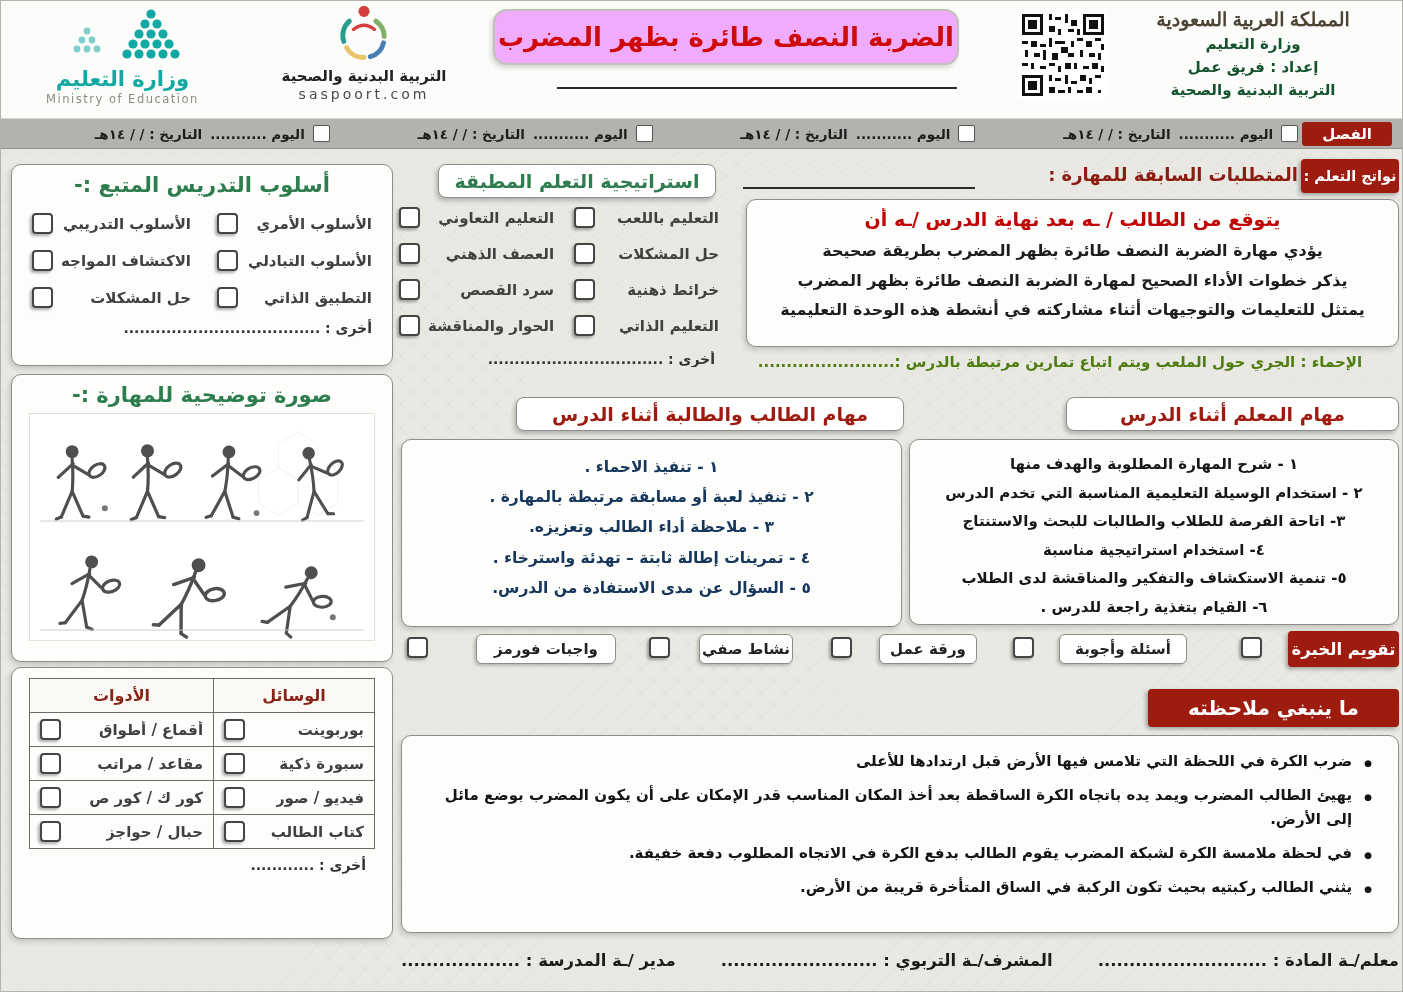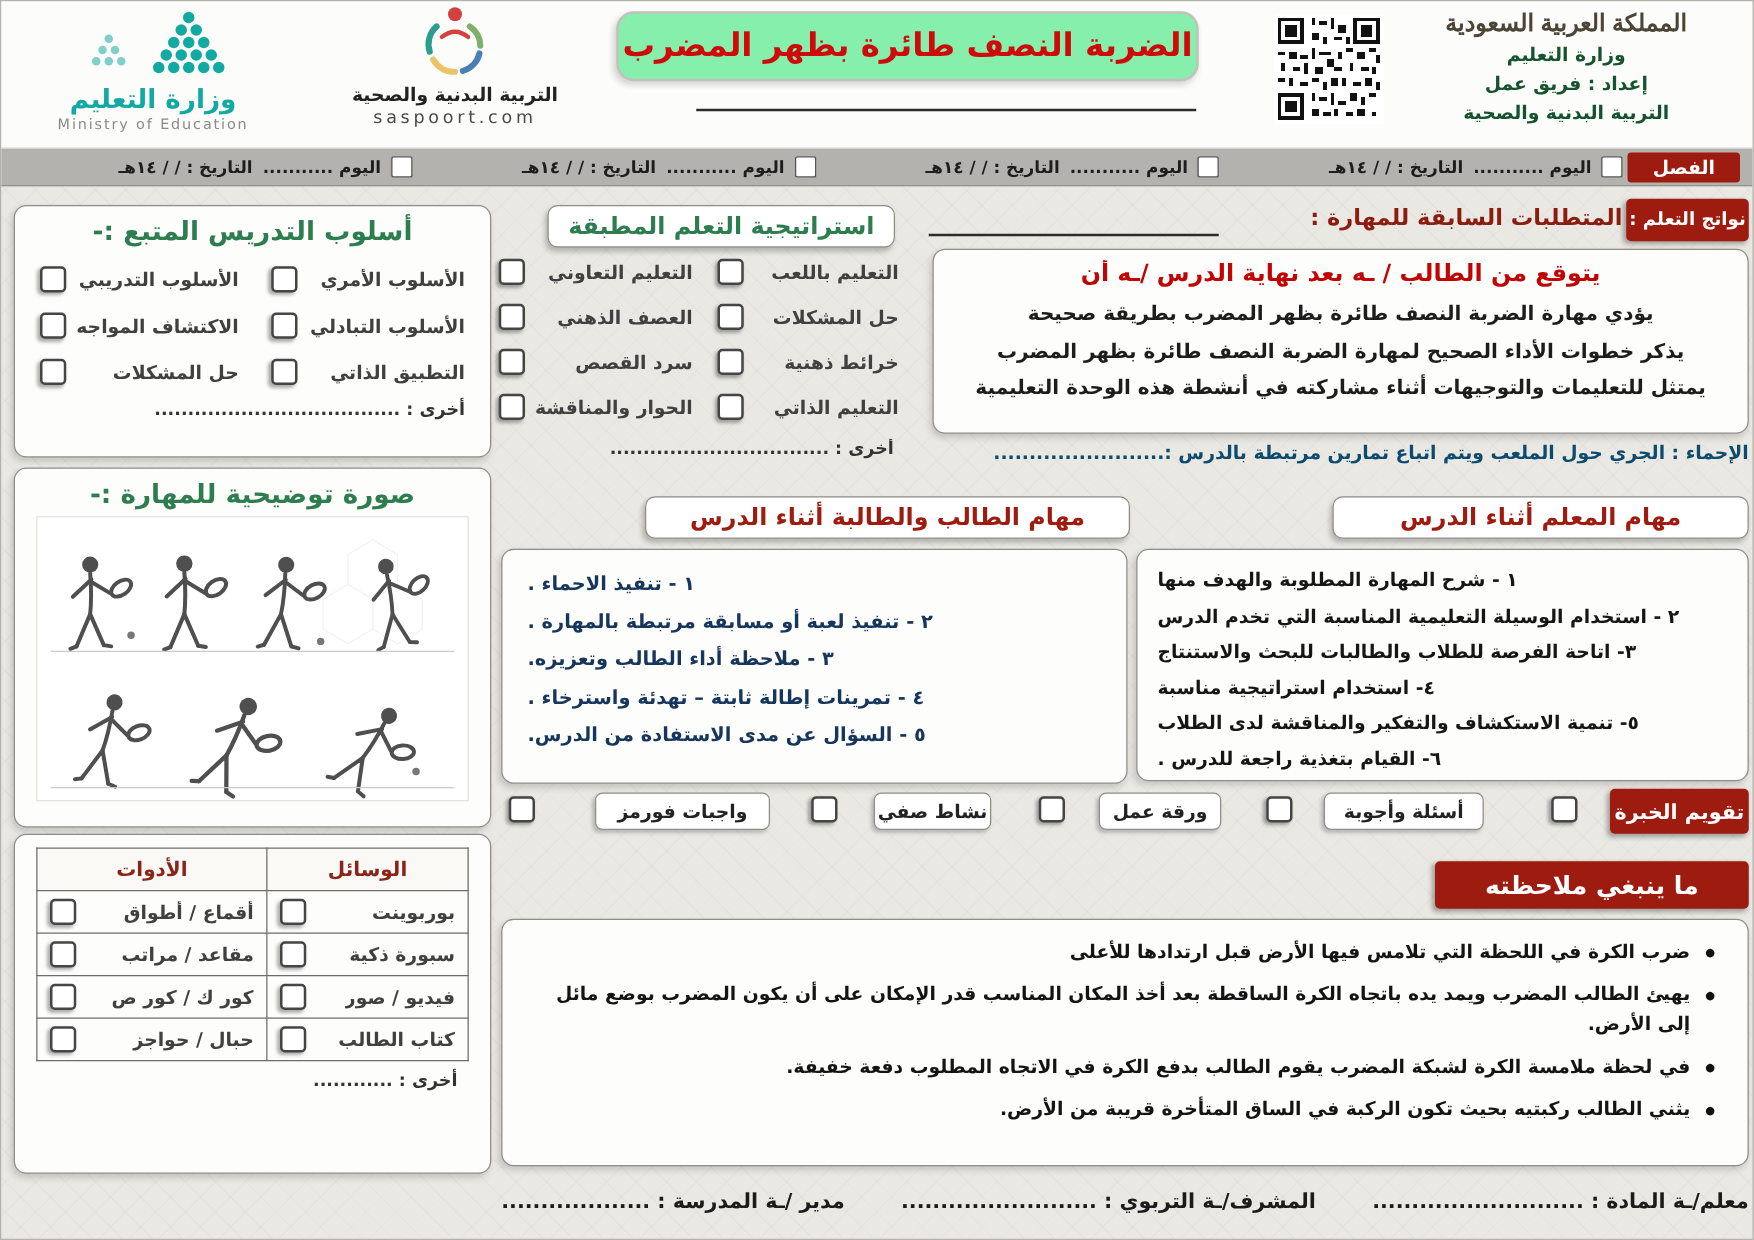--- a/index.html
+++ b/index.html
@@ -10,21 +10,21 @@
     background:repeating-linear-gradient(45deg,rgba(110,110,110,.045) 0 1px,transparent 1px 17px),
                repeating-linear-gradient(-45deg,rgba(110,110,110,.035) 0 1px,transparent 1px 17px)}
   
   .topbar{position:absolute;top:0;left:0;width:100%;height:118px;background:#fcfcfa;border-bottom:1px solid #d8d6d0}
   .moe{position:absolute;left:14px;top:6px;width:215px;height:106px;text-align:center}
   .moe-ar{color:#12a9a2;font-size:21px;font-weight:bold;line-height:1.2}
   .moe-en{color:#8a8a86;font-size:11.5px;letter-spacing:1.5px}
   .sports{position:absolute;left:243px;top:2px;width:240px;height:114px;text-align:center}
   .sports-name{font-size:15px;font-weight:bold;color:#222;line-height:1.25}
   .sports-site{font-size:14px;color:#4a4a4a;letter-spacing:3px}
-  .title-box{position:absolute;left:492px;top:8px;width:466px;height:56px;background:#86efac;border:2px solid #c2c0ba;border-radius:14px;
+  .title-box{position:absolute;left:492px;top:8px;width:466px;height:56px;background:#f0abfc;border:2px solid #c2c0ba;border-radius:14px;
     box-shadow:-2px 3px 5px rgba(0,0,0,.16);display:flex;align-items:center;justify-content:center;
     color:#cf0a0a;font-size:26px;font-weight:bold;white-space:nowrap;overflow:hidden}
   .title-underline{position:absolute;left:556px;top:86px;width:400px;border-top:2.5px solid #2b2b2b}
   .qr{position:absolute;left:1018px;top:10px}
   .kingdom{position:absolute;left:1108px;top:6px;width:288px;height:110px;text-align:center}
   .k1{font-family:Liberation Sans, sans-serif;font-size:19px;font-weight:bold;color:#4c4434;line-height:1.35}
   .k2,.k3,.k4{font-size:15px;font-weight:bold;color:#14532d;line-height:1.55}
   
   .datebar{position:absolute;top:118px;left:0;width:100%;height:30px;background:#b4b2ae;border-bottom:1px solid #96948f;
     display:flex;align-items:center;gap:4px;padding:0 10px;color:#1d1d1d}
@@ -52,24 +52,24 @@
   #pic-svg{display:block;margin:6px auto 0;background:#fff;border:1px solid #e2e0da}
   #tools-box{left:10px;top:666px;width:382px;height:272px}
   #tools-table{width:346px;margin:10px auto 0;border-collapse:collapse}
   #tools-table th,#tools-table td{border:1.6px solid #6e6c68;height:34px;padding:2px 10px}
   #tools-table th{color:#8a2318;font-size:16px;font-weight:bold;text-align:center;background:#faf9f5}
   #tools-other{padding:8px 26px}
   
   #strategy-pill{left:437px;top:163px;width:278px;height:34px}
   #strategy-grid{position:absolute;left:398px;top:206px;width:320px;display:grid;grid-template-columns:1fr 1fr;gap:15px 20px}
   #strategy-other{position:absolute;left:398px;top:350px;width:320px;padding-right:4px}
-  #warmup{position:absolute;left:720px;top:352px;width:678px;font-size:15px;font-weight:bold;color:#0c4a6e;text-align:right;white-space:nowrap;overflow:hidden}
+  #warmup{position:absolute;left:720px;top:352px;width:678px;font-size:15px;font-weight:bold;color:#4d7c0f;text-align:center;white-space:nowrap;overflow:hidden}
   #student-pill{left:515px;top:396px;width:388px;height:34px}
   #student-box{left:400px;top:438px;width:501px;height:188px;padding:12px 20px}
-  .task-line{font-size:15.5px;font-weight:bold;color:#16365c;line-height:1.95;text-align:left;white-space:nowrap;overflow:hidden}
+  .task-line{font-size:15.5px;font-weight:bold;color:#16365c;line-height:1.95;text-align:center;white-space:nowrap;overflow:hidden}
   .task-line.t{color:#161616;font-size:15px;line-height:1.9}
   
   #outcomes-tag{left:1300px;top:158px;width:98px;height:34px;font-size:14.5px}
   #prereq{position:absolute;left:985px;top:163px;width:312px;font-size:18px;font-weight:bold;color:#8a1c10;text-align:right;white-space:nowrap}
   #prereq-line{position:absolute;left:742px;top:186px;width:232px;border-bottom:2px solid #2b2b2b}
   #expect-box{left:745px;top:198px;width:653px;height:148px;padding:8px 14px;text-align:center}
   #expect-title{color:#c00505;font-size:19px;font-weight:bold;margin-bottom:6px;white-space:nowrap;overflow:hidden}
   .expect-line{font-size:16px;font-weight:bold;color:#1d1d1d;line-height:1.85;white-space:nowrap;overflow:hidden}
   #teacher-pill{left:1065px;top:396px;width:333px;height:34px}
   #teacher-box{left:908px;top:438px;width:490px;height:186px;padding:10px 16px}

